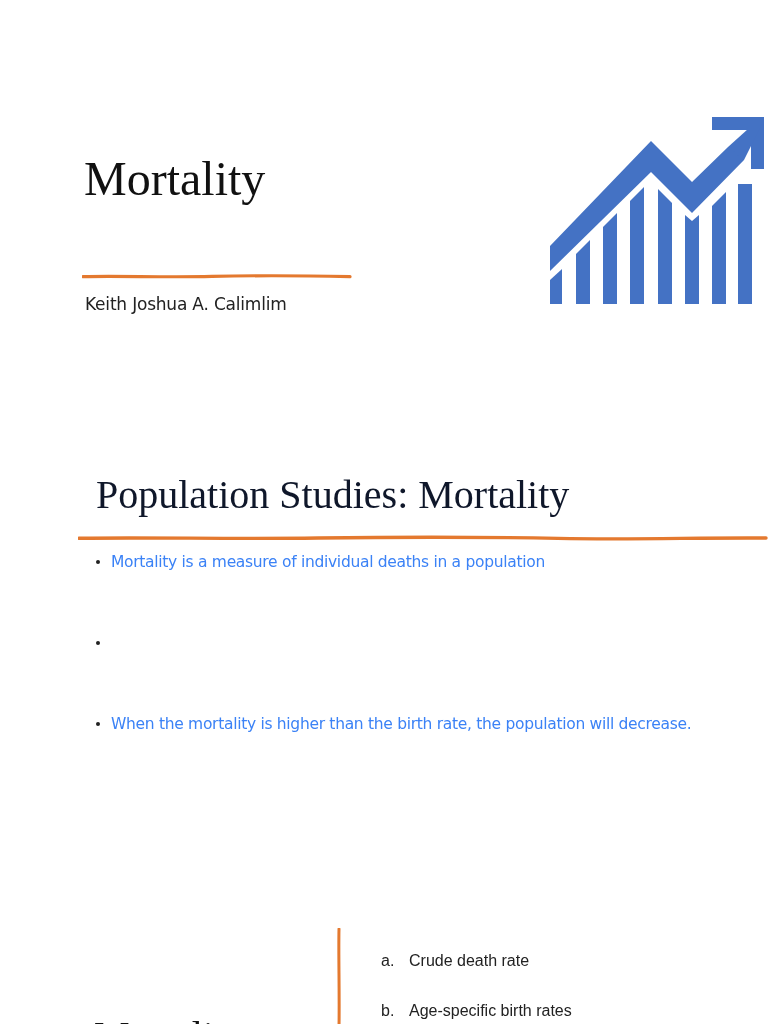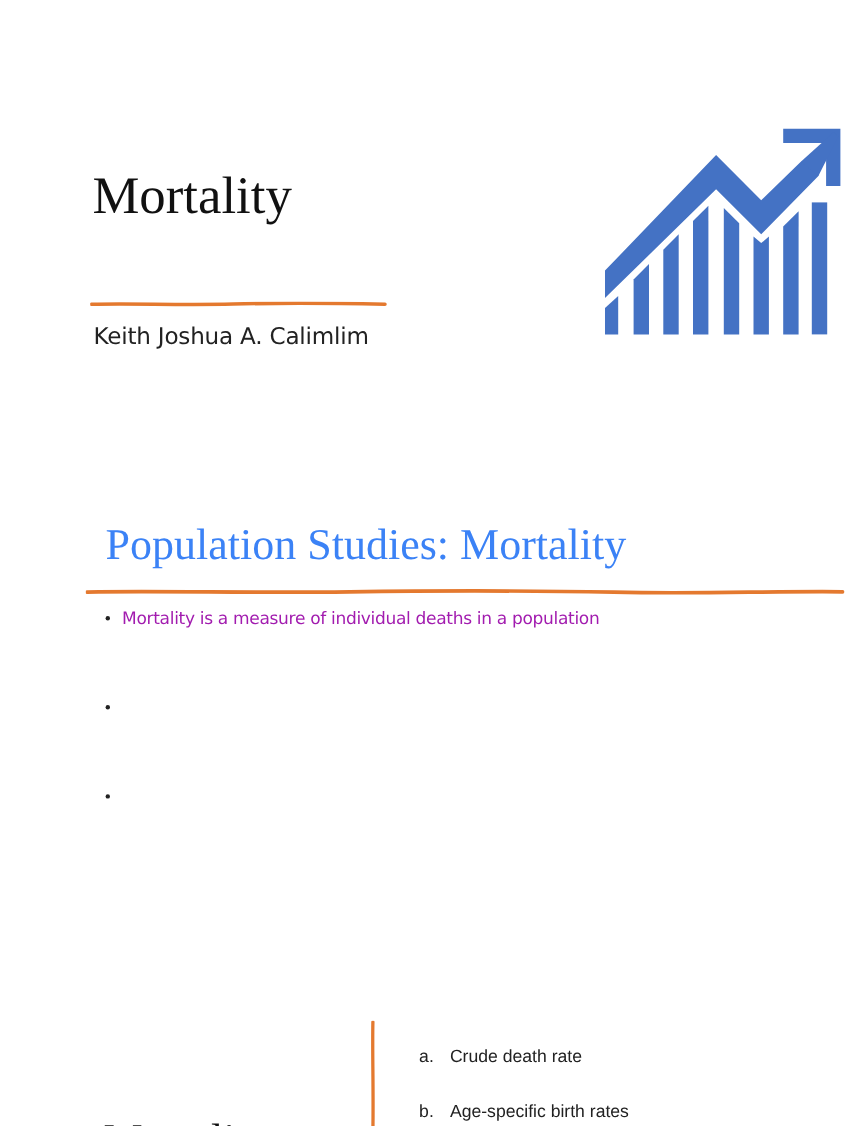--- a/index.html
+++ b/index.html
@@ -38,62 +38,62 @@
       left: 44px;
       top: 274px;
       width: 270px;
       height: 5px;
     }
     .author {
       position: absolute;
       left: 47px;
       top: 294px;
       font-family: "DejaVu Sans", sans-serif;
-      font-size: 21px;
+      font-size: 17px;
       color: #222222;
       letter-spacing: -0.2px;
     }
     .chart-icon {
       position: absolute;
       left: 510px;
       top: 114px;
       width: 220px;
       height: 195px;
     }
 
     
     #slide-2 { top: 440px; height: 440px; }
     .title-2 {
       position: absolute;
       left: 58px;
       top: 30px;
       font-family: "Liberation Serif", "DejaVu Serif", serif;
       font-size: 40px;
       line-height: 50px;
-      color: #3b82f6;
+      color: #0f172a;
       margin: 0;
       font-weight: normal;
     }
     .underline-2 {
       position: absolute;
       left: 40px;
       top: 95px;
       width: 690px;
       height: 6px;
     }
     .bullets {
       position: absolute;
       left: 56px;
       top: 113px;
       margin: 0;
       padding: 0;
       list-style: none;
       font-family: "DejaVu Sans", sans-serif;
       font-size: 15.5px;
-      color: #a21caf;
+      color: #3b82f6;
       letter-spacing: -0.3px;
     }
     .bullets li {
       position: relative;
       height: 81px;
       padding-left: 17px;
       white-space: nowrap;
     }
     .bullet-dot {
       position: absolute;
@@ -186,20 +186,21 @@
   <ul class="bullets">
     <li>
       <span class="bullet-dot"></span>
       <span>Mortality is a measure of individual deaths in a population</span>
     </li>
     <li>
       <span class="bullet-dot"></span>
     </li>
     <li>
       <span class="bullet-dot"></span>
+      <span>When the mortality is higher than the birth rate, the population will decrease.</span>
     </li>
   </ul>
 </section>
 
 <section class="slide" id="slide-3">
   <h2 class="title-3">Mortality</h2>
   <svg class="vline" viewBox="0 0 4 100" preserveAspectRatio="none">
     <path d="M2 1 C 1.4 30, 2.6 60, 2 100" stroke="#E4792F" stroke-width="3" fill="none" stroke-linecap="round"></path>
   </svg>
   <ol class="sublist">

